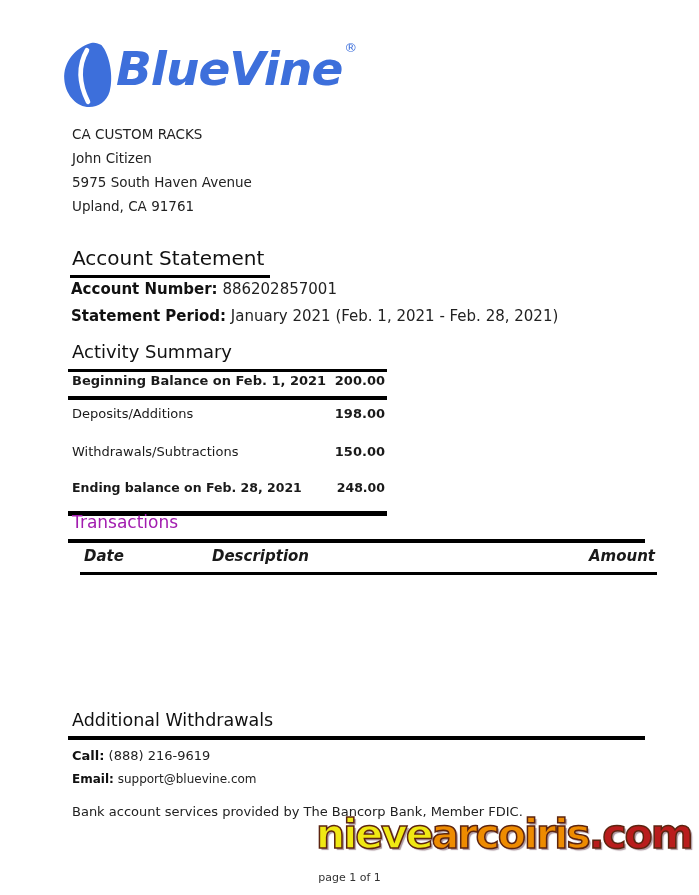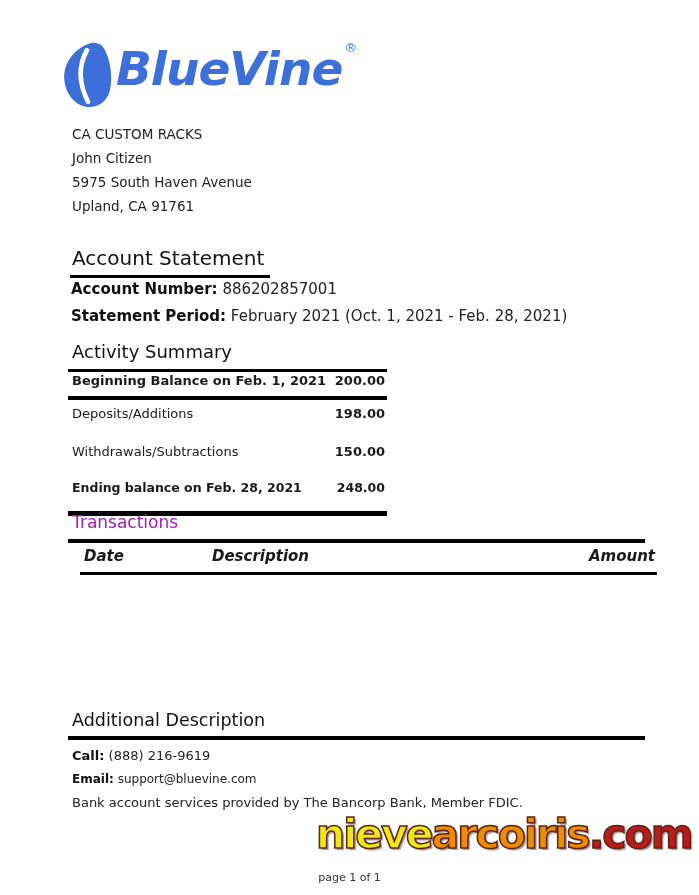--- a/index.html
+++ b/index.html
@@ -67,21 +67,21 @@
   .th-amount { text-align:right; }
 
   
   .addl-title {
     position:absolute; left:68px; top:710px; width:577px;
     font-size:17.5px; font-weight:400; color:#111;
     border-bottom:4px solid #000; padding:0 0 6px 4px;
   }
   .addl-body { position:absolute; left:72px; top:749px; width:580px; font-size:13px; color:#222; }
   .addl-body .line { margin-bottom:9px; line-height:14px; }
-  .addl-body .line-email { font-size:12px; margin-bottom:10px; }
+  .addl-body .line-email { font-size:12px; margin-bottom:19px; }
   .addl-body b { color:#111; }
 
   
   .watermark {
     position:absolute; left:316px; top:810px;
     font-size:41px; font-weight:800; letter-spacing:-2px; white-space:nowrap;
     -webkit-text-stroke:1.5px #5c2410;
     text-shadow:2px 2px 1px rgba(70,25,45,0.45);
     z-index:5;
   }
@@ -115,21 +115,21 @@
 
   <div class="acct-title">Account Statement</div>
 
   <div class="kv-line acct-number-line">
     <b>Account Number:</b>
     <span>886202857001</span>
   </div>
 
   <div class="kv-line period-line">
     <b>Statement Period:</b>
-    <span>February 2021 (Oct. 1, 2021 - Feb. 28, 2021)</span>
+    <span>January 2021 (Feb. 1, 2021 - Feb. 28, 2021)</span>
   </div>
 
   <div class="activity-title">Activity Summary</div>
 
   <div class="activity-table">
     <div class="arow arow-0">
       <span class="alabel">Beginning Balance on Feb. 1, 2021</span>
       <span class="aval">200.00</span>
     </div>
     <div class="arow arow-1">
@@ -148,21 +148,21 @@
   </div>
 
   <div class="trans-title">Transactions</div>
 
   <div class="trans-header">
     <span class="th-date">Date</span>
     <span class="th-desc">Description</span>
     <span class="th-amount">Amount</span>
   </div>
 
-  <div class="addl-title">Additional Description</div>
+  <div class="addl-title">Additional Withdrawals</div>
 
   <div class="addl-body">
     <div class="line">
       <b>Call:</b>
       <span>(888) 216-9619</span>
     </div>
     <div class="line line-email">
       <b>Email:</b>
       <span>support@bluevine.com</span>
     </div>

